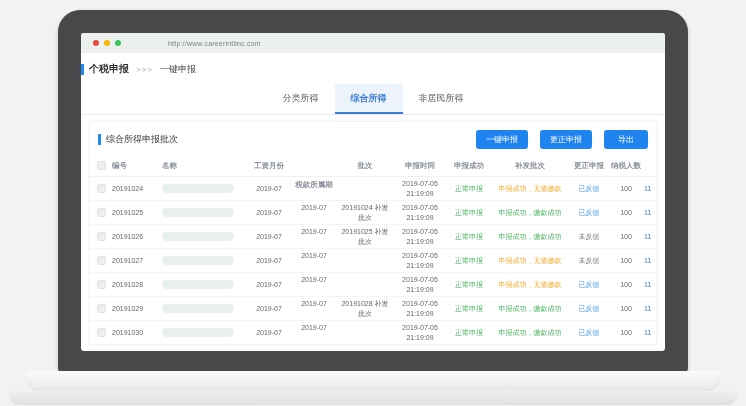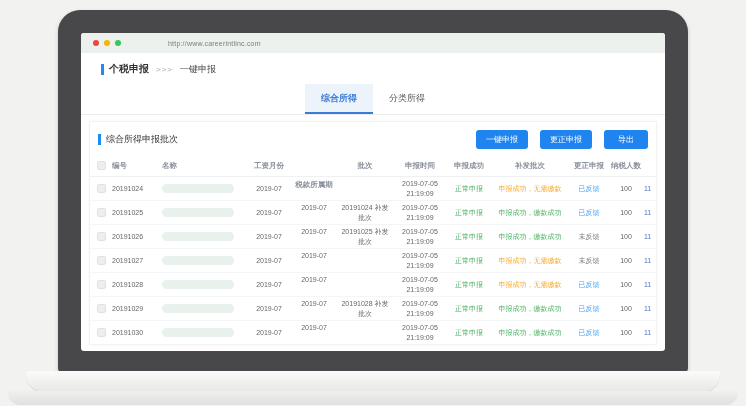--- a/index.html
+++ b/index.html
@@ -16,21 +16,21 @@
   .base-bottom { position:absolute; left:8px; top:391px; width:730px; height:14px;
     background:linear-gradient(#f0f0ee,#e0e0de); border-radius:0 0 12px 12px; }
 
   
   .browser-bar { height:20px; background:#edf1ee; display:flex; align-items:center; padding:0 12px; flex:none; }
   .dot { width:6px; height:6px; border-radius:50%; margin-right:5px; }
   .dot.red{background:#e8493f}.dot.yellow{background:#f7b500}.dot.green{background:#35c759}
   .url { font-size:7px; color:#7a7f7b; margin-left:42px; letter-spacing:.2px; }
 
   
-  .breadcrumb { display:flex; align-items:center; padding:9px 20px 6px; flex:none; }
+  .breadcrumb { display:flex; align-items:center; padding:9px 0 6px; flex:none; }
   .blue-bar { width:3px; height:11px; background:#1d8bf1; margin-right:5px; }
   .bc-section { font-size:10px; font-weight:bold; color:#333; }
   .bc-sep { font-size:8px; color:#aaa; margin:0 7px; letter-spacing:1px; }
   .bc-current { font-size:9px; color:#444; }
 
   
   .tabs { display:flex; justify-content:center; border-bottom:1px solid #ebebeb; flex:none; margin-top:2px; }
   .tab { font-size:9px; color:#555; padding:8px 16px 9px; cursor:pointer; }
   .tab.active { color:#3a7bd5; background:#edf3fa; border-bottom:2px solid #3a7bd5; padding-bottom:7px; font-weight:bold; }
 
@@ -80,22 +80,23 @@
       </div>
 
       <div class="breadcrumb">
         <span class="blue-bar"></span>
         <span class="bc-section">个税申报</span>
         <span class="bc-sep">&gt;&gt;&gt;</span>
         <span class="bc-current">一键申报</span>
       </div>
 
       <div class="tabs">
+        <div class="tab">分类所得</div>
         <div class="tab active">综合所得</div>
-        <div class="tab">分类所得</div>
+        <div class="tab">非居民所得</div>
       </div>
 
       <div class="panel">
         <div class="panel-head">
           <div class="panel-title-wrap">
             <span class="blue-bar"></span>
             <span class="panel-title">综合所得申报批次</span>
           </div>
           <div class="panel-actions">
             <button class="btn">一键申报</button>

